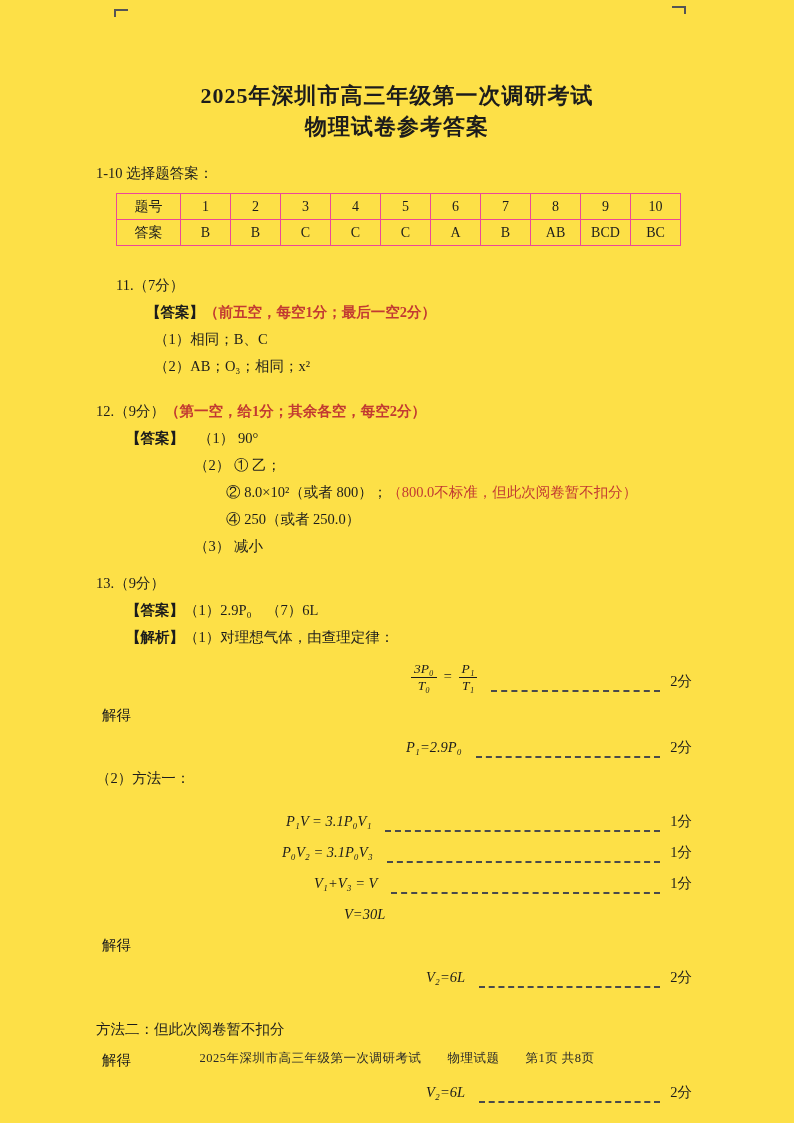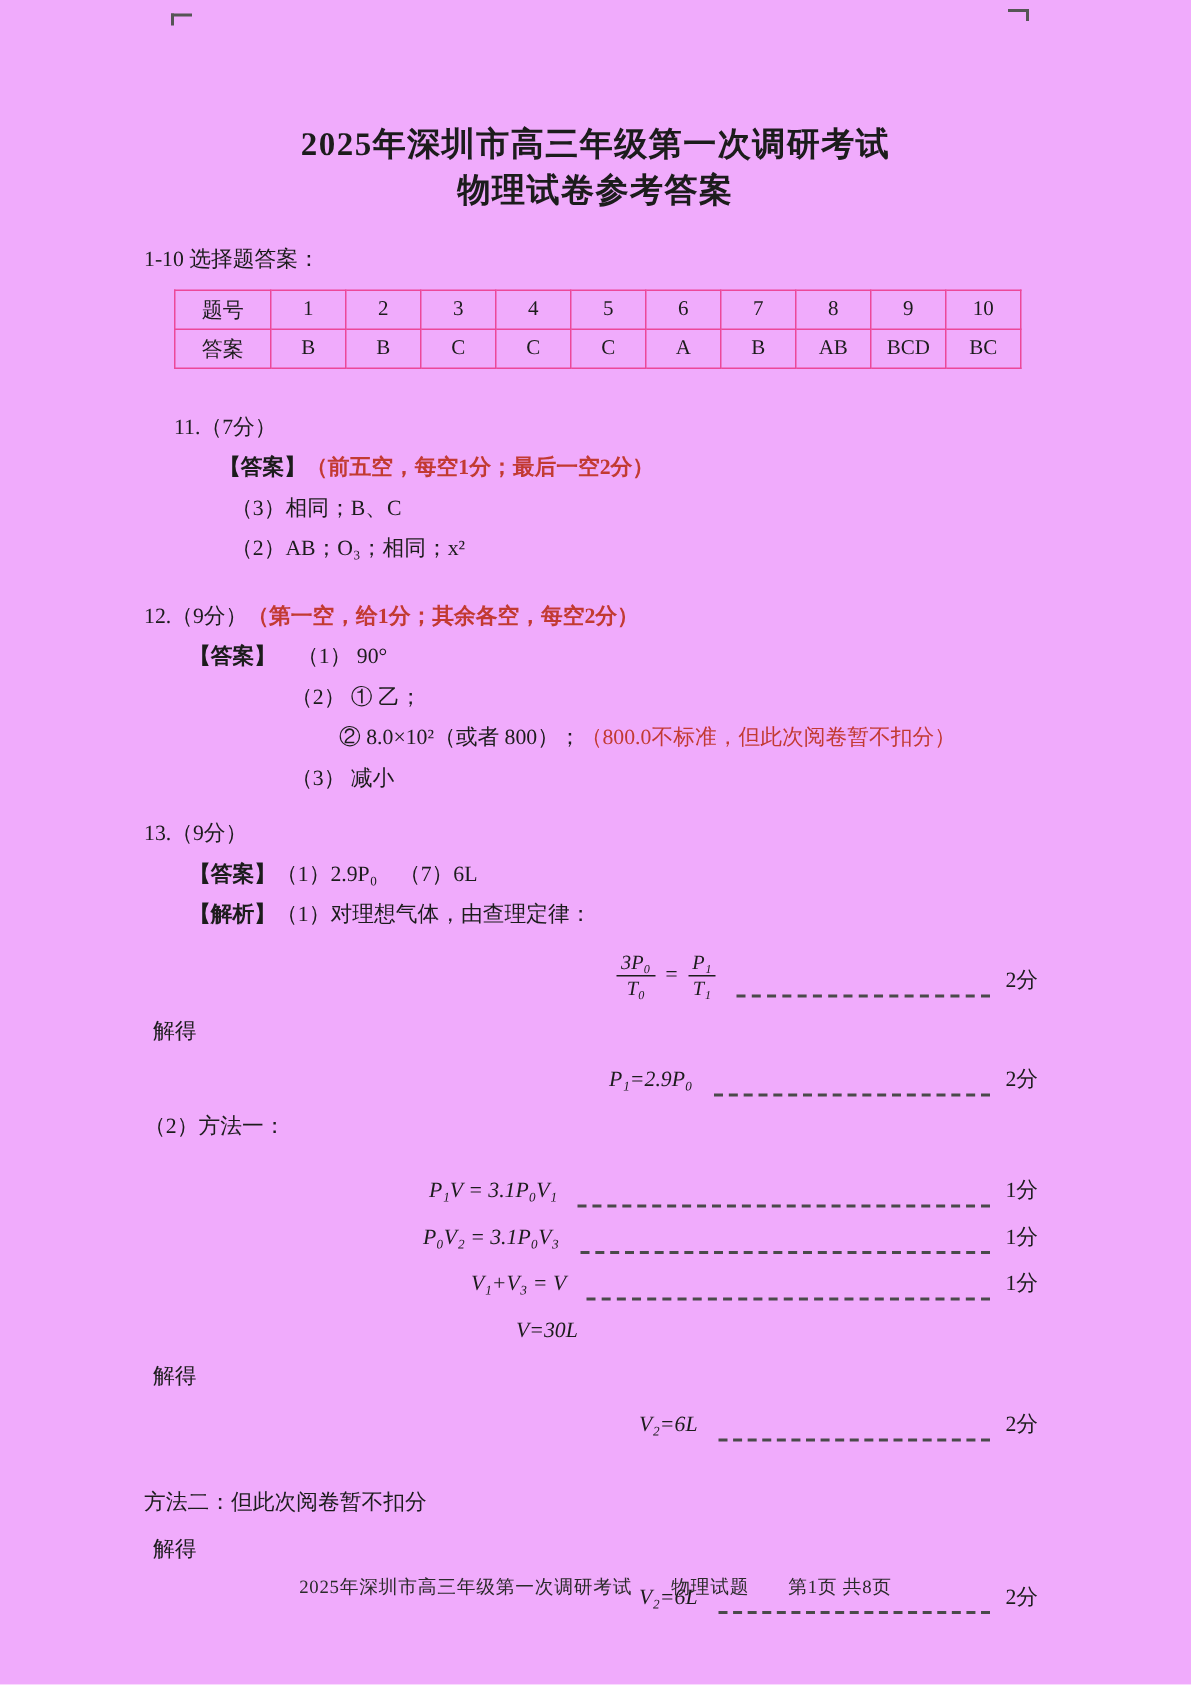--- a/index.html
+++ b/index.html
@@ -1,20 +1,20 @@
 <!DOCTYPE html>
 <html><head>
 <meta charset="utf-8">
 <style>
   * { margin:0; padding:0; box-sizing:border-box; }
   html,body { background:#ffffff; }
   .page {
     position:relative;
     width:794px; height:1123px;
-    background:#f0abfc;
+    background:#fde047;
     font-family:"Liberation Serif","DejaVu Serif",serif;
     color:#1c1c1c;
     overflow:hidden;
     margin:0 auto;
   }
   .content { padding:80px 96px 0 96px; font-size:14.5px; }
   .title { text-align:center; font-weight:bold; font-size:22px; line-height:31px; letter-spacing:1px; }
   .line { line-height:27px; }
   .mc-label { margin-top:18px; }
   table.mc { border-collapse:collapse; margin:6px 0 0 20px; }
@@ -93,35 +93,36 @@
           <td class="cell">BC</td>
         </tr>
       </tbody>
     </table>
 
     <div class="q11">
       <div class="line">11.（7分）</div>
       <div class="line ind1">
         <span class="bold">【答案】</span><span class="red bold">（前五空，每空1分；最后一空2分）</span>
       </div>
-      <div class="line ind2">（3）相同；B、C</div>
+      <div class="line ind2">（1）相同；B、C</div>
       <div class="line ind2">（2）AB；O₃；相同；x²</div>
     </div>
 
     <div class="q12">
       <div class="line">
         <span>12.（9分）</span><span class="red bold">（第一空，给1分；其余各空，每空2分）</span>
       </div>
       <div class="line ind1">
         <span class="bold">【答案】</span><span style="margin-left:14px;">（1）  90°</span>
       </div>
       <div class="line ind3">（2）  ① 乙；</div>
       <div class="line ind4">
         <span>② 8.0×10²（或者 800）；</span><span class="red">（800.0不标准，但此次阅卷暂不扣分）</span>
       </div>
+      <div class="line ind4">④ 250（或者 250.0）</div>
       <div class="line ind3">（3）  减小</div>
     </div>
 
     <div class="q13">
       <div class="line">13.（9分）</div>
       <div class="line ind1">
         <span class="bold">【答案】</span><span>（1）2.9P₀　（7）6L</span>
       </div>
       <div class="line ind1">
         <span class="bold">【解析】</span><span>（1）对理想气体，由查理定律：</span>

